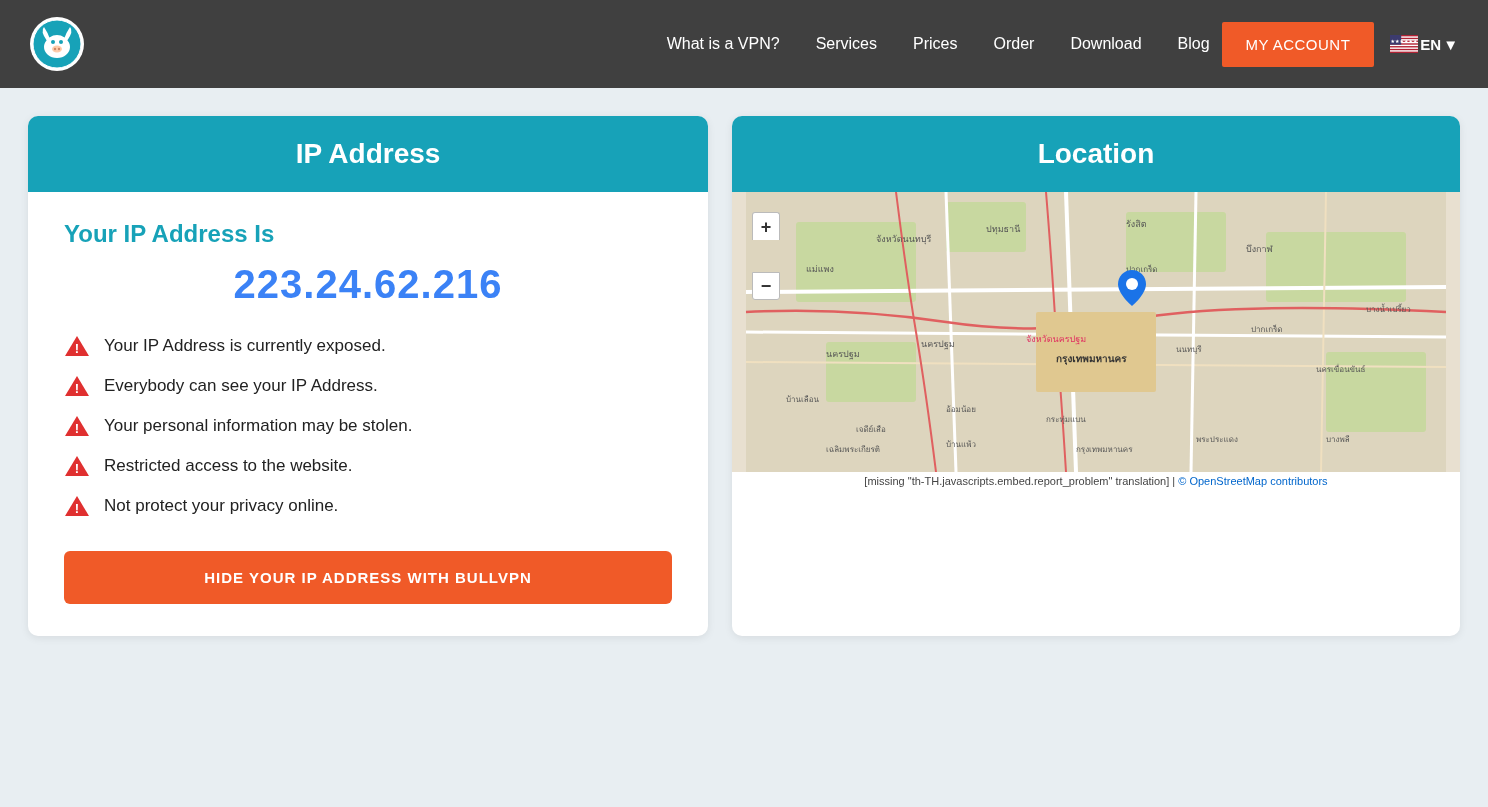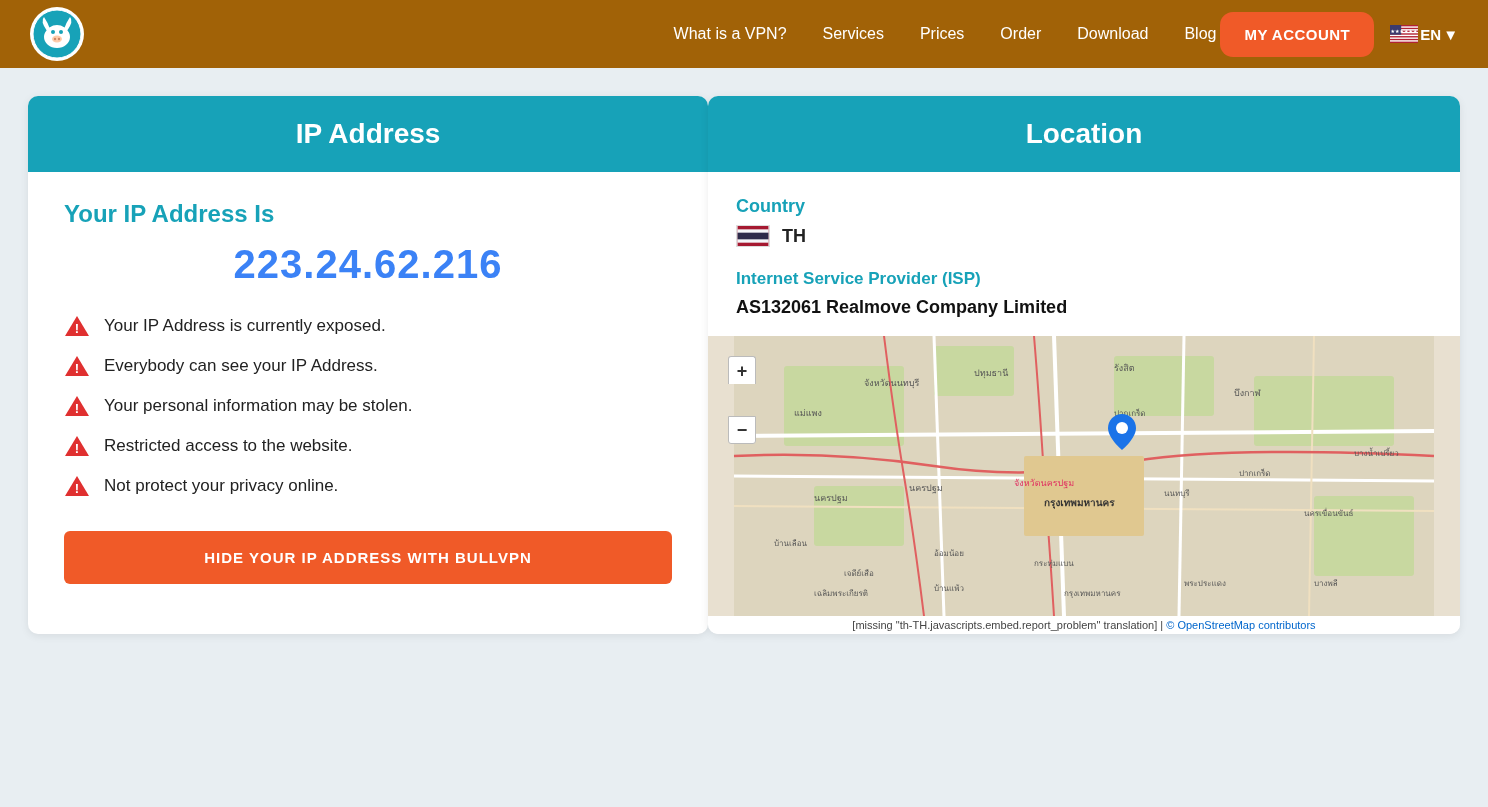--- a/index.html
+++ b/index.html
@@ -5,22 +5,22 @@
     * { box-sizing: border-box; margin: 0; padding: 0; }
     body {
       font-family: 'Segoe UI', Arial, sans-serif;
       background: #e8eef2;
       min-height: 807px;
       width: 1488px;
     }
 
     
     header {
-      background: #a16207;
-      height: 68px;
+      background: #404040;
+      height: 88px;
       display: flex;
       align-items: center;
       padding: 0 30px;
     }
     .logo-wrap {
       display: flex;
       align-items: center;
       margin-right: auto;
     }
     .logo-circle {
@@ -48,24 +48,24 @@
       font-weight: 500;
       cursor: pointer;
       white-space: nowrap;
     }
     .my-account-btn {
       background: #f05a28;
       color: #fff;
       border: none;
       padding: 14px 24px;
       font-size: 15px;
-      font-weight: 700;
-      border-radius: 13px;
+      font-weight: 400;
+      border-radius: 2px;
       cursor: pointer;
-      margin-left: 4px;
+      margin-left: 12px;
       letter-spacing: 0.5px;
       white-space: nowrap;
     }
     .lang-select {
       display: flex;
       align-items: center;
       gap: 2px;
       color: #fff;
       font-size: 15px;
       margin-left: 16px;
@@ -74,20 +74,21 @@
     .flag-us {
       width: 28px;
       height: 18px;
       display: inline-block;
     }
 
     
     .main-content {
       padding: 28px 28px 28px 28px;
       display: flex;
+      gap: 24px;
     }
 
     
     .left-panel {
       flex: 0 0 680px;
       background: #fff;
       border-radius: 10px;
       overflow: hidden;
       box-shadow: 0 2px 8px rgba(0,0,0,0.08);
     }
@@ -366,35 +367,20 @@
       </ul>
 
       <button class="hide-btn">HIDE YOUR IP ADDRESS WITH BULLVPN</button>
     </div>
   </div>
 
   <div class="right-panel">
     <div class="panel-header">
       <span>Location</span>
     </div>
-    <div class="right-body">
-      <div class="section-label">Country</div>
-      <div class="country-row">
-
-        <svg class="flag-th" viewBox="0 0 34 22" xmlns="http://www.w3.org/2000/svg">
-          <rect width="34" height="22" fill="#A51931"></rect>
-          <rect y="3.67" width="34" height="14.67" fill="#F4F5F8"></rect>
-          <rect y="7.33" width="34" height="7.33" fill="#2D2A4A"></rect>
-        </svg>
-        <span class="country-code">TH</span>
-      </div>
-
-      <div class="isp-label">Internet Service Provider (ISP)</div>
-      <div class="isp-value">AS132061 Realmove Company Limited</div>
-    </div>
 
     <div class="map-container">
       
       <svg class="map-svg" viewBox="0 0 700 280" xmlns="http://www.w3.org/2000/svg">
 
         <rect width="700" height="280" fill="#e8dcc8"></rect>
 
         <rect x="0" y="0" width="700" height="280" fill="#ddd5be"></rect>
 
         <rect x="50" y="30" width="120" height="80" fill="#c8d8a0" rx="3"></rect>

